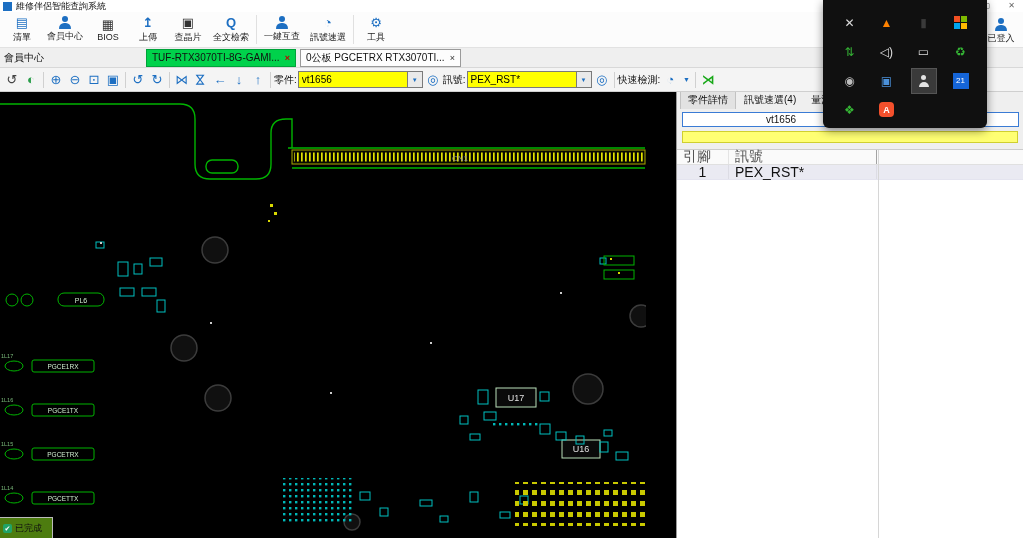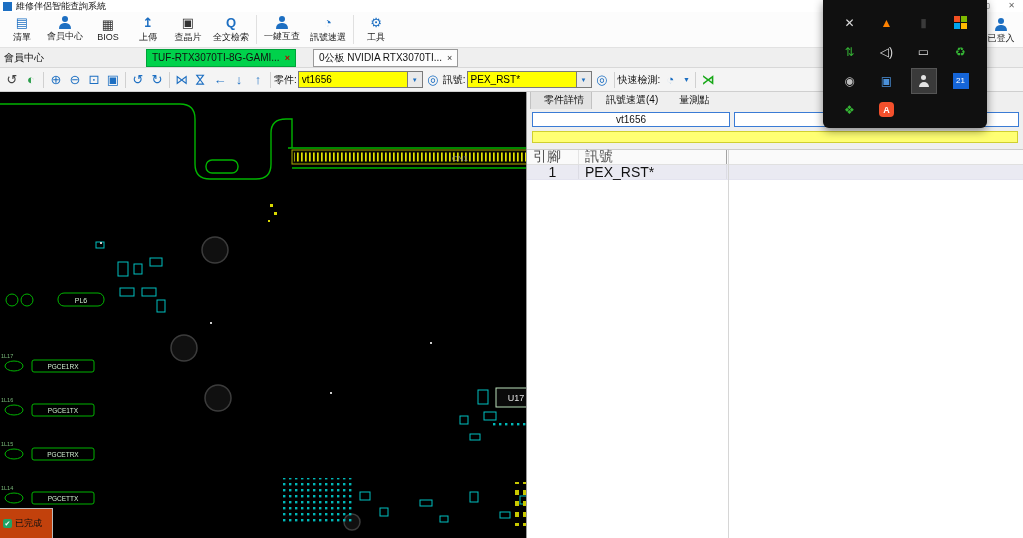--- a/index.html
+++ b/index.html
@@ -17,46 +17,46 @@
   .tico{height:14px;display:flex;align-items:center;font-size:13px;line-height:13px;color:#1d6fc2;font-weight:bold;}
   .tico.dark{color:#333;}
   .tsep{width:1px;background:#e0e0e0;margin:3px 2px;}
   .login{margin-left:auto;justify-content:flex-end;}
   .icon-person{position:relative;width:14px;height:13px;display:inline-block;}
   .icon-person::before{content:"";position:absolute;top:0;left:4px;width:6px;height:6px;border-radius:50%;background:#1d6fc2;}
   .icon-person::after{content:"";position:absolute;bottom:0;left:1px;width:12px;height:6px;border-radius:6px 6px 1px 1px;background:#1d6fc2;}
   
   .tabrow{height:20px;background:#efefef;display:flex;align-items:center;border-bottom:1px solid #d8d8d8;font-size:10px;}
   .dock-label{width:146px;padding-left:4px;}
-  .tab{height:18px;display:flex;align-items:center;gap:5px;padding:0 5px;border:1px solid #9a9a9a;background:#fdfdfd;margin-right:17px;white-space:nowrap;cursor:pointer;}
+  .tab{height:18px;display:flex;align-items:center;gap:5px;padding:0 5px;border:1px solid #9a9a9a;background:#fdfdfd;margin-right:4px;white-space:nowrap;cursor:pointer;}
   .tab.active{background:#00d24b;border-color:#00a23a;}
   .tclose{font-size:9px;color:#333;cursor:pointer;}
   .tab.active .tclose{color:#c00000;font-weight:bold;}
   
   .vtoolbar{height:24px;background:#f4f4f4;display:flex;align-items:center;gap:1px;padding:0 3px;border-bottom:1px solid #cfcfcf;font-size:10px;}
   .vico{width:18px;height:18px;display:flex;align-items:center;justify-content:center;font-size:13px;color:#1d6fc2;cursor:pointer;}
   .vico.dark{color:#444;}
   .vico.globe{color:#2a9d4a;}
   .vico.green{color:#18a818;font-weight:bold;}
   .vico.small{font-size:7px;width:12px;}
   .rot90{transform:rotate(90deg);}
   .vsep{width:1px;height:16px;background:#d0d0d0;margin:0 2px;}
   .vlabel{margin:0 0;white-space:nowrap;}
   .combo{display:flex;align-items:stretch;height:17px;}
   .combo input{width:110px;background:#ffff00;border:1px solid #7a7a7a;font-size:10px;padding:0 3px;font-family:inherit;}
   .combo .cbtn{width:15px;background:#e9e9e9;border:1px solid #7a7a7a;border-left:none;display:flex;align-items:center;justify-content:center;font-size:6px;color:#1d6fc2;cursor:pointer;}
   
   .content{display:flex;height:446px;position:relative;}
-  .pcb{width:526px;background:#000;position:relative;overflow:hidden;flex:0 0 auto;}
-  .status-chip{position:absolute;left:0;bottom:0;height:30px;background:#c2410c;display:flex;align-items:center;gap:3px;padding:0 10px 0 3px;font-size:9px;border-top:1px solid #bbb;border-right:1px solid #bbb;z-index:5;}
+  .pcb{width:676px;background:#000;position:relative;overflow:hidden;flex:0 0 auto;}
+  .status-chip{position:absolute;left:0;bottom:0;height:21px;background:#4d7c0f;display:flex;align-items:center;gap:3px;padding:0 10px 0 3px;font-size:9px;border-top:1px solid #bbb;border-right:1px solid #bbb;z-index:5;}
   .schk{width:9px;height:9px;background:#21a366;color:#fff;font-size:7px;line-height:9px;display:flex;align-items:center;justify-content:center;border-radius:2px;}
   
   .rpanel{flex:1;background:#efefef;border-left:1px solid #9a9a9a;position:relative;overflow:hidden;}
   .rtabs{height:17px;display:flex;align-items:flex-end;padding:2px 2px 0 3px;font-size:10px;gap:1px;}
-  .rtab{padding:1px 7px 2px 13px;cursor:pointer;white-space:nowrap;}
+  .rtab{padding:1px 7px 2px 7px;cursor:pointer;white-space:nowrap;}
   .rtab.active{background:#e2e2e2;border:1px solid #c2c2c2;border-bottom:none;}
   .pboxes{display:flex;gap:4px;padding:3px 4px 0 5px;}
   .pbox{height:15px;border:1px solid #3a7bd5;background:#fff;display:flex;align-items:center;justify-content:center;font-size:10px;cursor:pointer;}
   .pbox.part{width:198px;}
   .pbox.acc{flex:1;}
   .ybar{height:12px;background:#ffff73;border:1px solid #cfcf30;margin:4px 5px 0 5px;}
   .tablearea{position:absolute;left:0;right:0;top:57px;bottom:0;background:#fff;border-top:1px solid #ccc;font-size:14px;}
   .thead{display:flex;height:15px;background:#fafafa;border-bottom:1px solid #e0e0e0;color:#555;}
   .th{display:flex;align-items:center;padding-left:6px;}
   .th.pin{width:52px;border-right:1px solid #e4e4e4;}
@@ -142,21 +142,21 @@
     </div>
   </div>
 
   <div class="tabrow">
     <span class="dock-label">會員中心</span>
     <div class="tab active">
       <span>TUF-RTX3070TI-8G-GAMI...</span>
       <span class="tclose">×</span>
     </div>
     <div class="tab">
-      <span>0公板 NVIDIA RTX3070TI...</span>
+      <span>0公板 PGCETRX RTX3070TI...</span>
       <span class="tclose">×</span>
     </div>
   </div>
 
   <div class="vtoolbar">
     <span class="vico dark">↺</span>
     <span class="vico globe">◐</span>
     <div class="vsep"></div>
     <span class="vico">⊕</span>
     <span class="vico">⊖</span>

